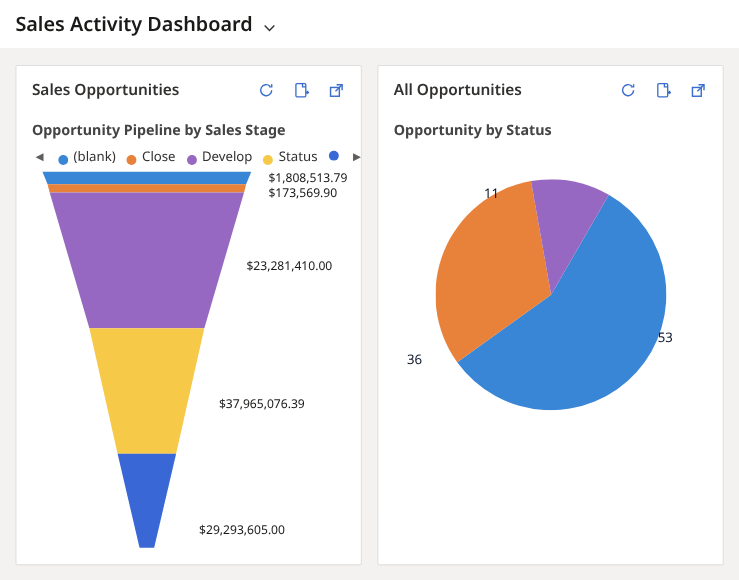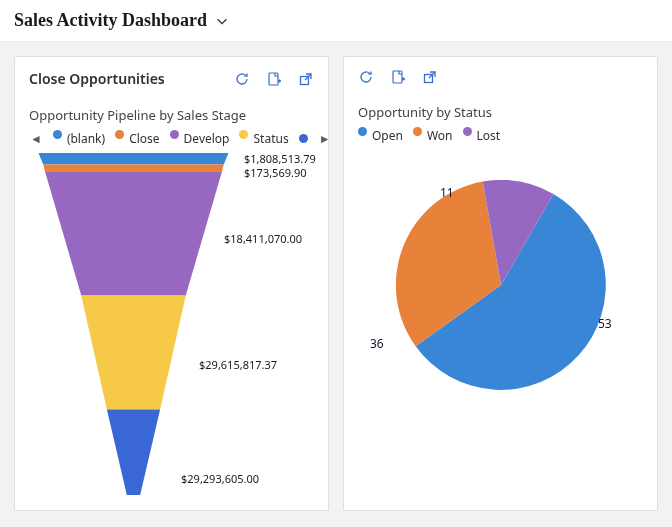--- a/index.html
+++ b/index.html
@@ -11,21 +11,20 @@
     overflow: hidden;
     color: #323130;
   }
   .page-header {
     display: flex;
     align-items: center;
     gap: 8px;
     padding: 10px 14px 10px 14px;
     background: #fff;
     border-bottom: 1px solid #eaeaea;
-    font-family: Liberation Serif, serif;
   }
   .page-title {
     font-size: 18px;
     font-weight: 600;
     color: #1b1a19;
   }
   .chevron-down {
     width: 14px; height: 14px; color:#323130;
   }
   .grid {
@@ -65,38 +64,39 @@
     display: inline-flex;
     align-items: center;
     justify-content: center;
     color: #3b6ecc;
     cursor: pointer;
   }
   .chart-title {
     font-size: 13px;
     color: #444;
     margin-bottom: 6px;
+    font-weight: bold;
   }
   .legend-row {
     display: flex;
     align-items: center;
     gap: 10px;
     font-size: 12px;
     color: #323130;
     margin-bottom: 6px;
   }
   .legend-row .nav-arrow {
     color:#605e5c;
     font-size:12px;
     padding:0 1px;
     cursor:pointer;
   }
   .legend-item {
     display: inline-flex;
-    align-items: flex-start;
+    align-items: flex-end;
     gap: 5px;
   }
   .swatch {
     width: 9px; height: 9px; border-radius: 50%;
     display: inline-block;
   }
   .chart-body { flex:1; position:relative; }
   .funnel-wrap { position:relative; height:100%; }
   .funnel-svg { position:absolute; left:0; top:0; width:100%; height:100%; }
   .funnel-label {
@@ -121,21 +121,21 @@
     <svg viewBox="0 0 16 16" width="14" height="14" fill="none" stroke="currentColor" stroke-width="1.5">
         <polyline points="3,6 8,11 13,6"></polyline>
       </svg>
   </span>
 </div>
 
 <div class="grid">
 
   <div class="card">
     <div class="card-header">
-      <span class="card-title">Close Opportunities</span>
+      <span class="card-title">Sales Opportunities</span>
       <div class="card-actions">
         <span class="icon-btn">
           <svg viewBox="0 0 16 16" width="16" height="16" fill="none" stroke="currentColor" stroke-width="1.3">
               <path d="M13 8a5 5 0 1 1-1.6-3.7"></path>
               <path d="M13 2.5V5h-2.5"></path>
             </svg>
         </span>
         <span class="icon-btn">
           <svg viewBox="0 0 16 16" width="16" height="16" fill="none" stroke="currentColor" stroke-width="1.2">
               <rect x="3" y="2" width="9" height="12" rx="1"></rect>
@@ -186,29 +186,30 @@
           <polygon points="15,12 205,12 203,20 17,20" fill="#e8813a"></polygon>
 
           <polygon points="17,20 203,20 165,150 55,150" fill="#9668c2"></polygon>
 
           <polygon points="55,150 165,150 138,270 82,270" fill="#f7c948"></polygon>
 
           <polygon points="82,270 138,270 117,360 103,360" fill="#3a67d6"></polygon>
         </svg>
         <span class="funnel-label" style="left:215px; top:-2px;">$1,808,513.79</span>
         <span class="funnel-label" style="left:215px; top:12px;">$173,569.90</span>
-        <span class="funnel-label" style="left:195px; top:78px;">$18,411,070.00</span>
-        <span class="funnel-label" style="left:170px; top:204px;">$29,615,817.37</span>
+        <span class="funnel-label" style="left:195px; top:78px;">$23,281,410.00</span>
+        <span class="funnel-label" style="left:170px; top:204px;">$37,965,076.39</span>
         <span class="funnel-label" style="left:152px; top:318px;">$29,293,605.00</span>
       </div>
     </div>
   </div>
 
   <div class="card">
     <div class="card-header">
+      <span class="card-title">All Opportunities</span>
       <div class="card-actions">
         <span class="icon-btn">
           <svg viewBox="0 0 16 16" width="16" height="16" fill="none" stroke="currentColor" stroke-width="1.3">
               <path d="M13 8a5 5 0 1 1-1.6-3.7"></path>
               <path d="M13 2.5V5h-2.5"></path>
             </svg>
         </span>
         <span class="icon-btn">
           <svg viewBox="0 0 16 16" width="16" height="16" fill="none" stroke="currentColor" stroke-width="1.2">
               <rect x="3" y="2" width="9" height="12" rx="1"></rect>
@@ -220,34 +221,20 @@
         <span class="icon-btn">
           <svg viewBox="0 0 16 16" width="16" height="16" fill="none" stroke="currentColor" stroke-width="1.3">
               <rect x="2.5" y="5.5" width="8" height="8"></rect>
               <path d="M8 3h5v5"></path>
               <path d="M13 3 L7 9"></path>
             </svg>
         </span>
       </div>
     </div>
     <div class="chart-title">Opportunity by Status</div>
-    <div class="legend-row">
-      <span class="legend-item">
-          <span class="swatch" style="background:#3a86d6"></span>
-          <span>Open</span>
-        </span>
-      <span class="legend-item">
-          <span class="swatch" style="background:#e8813a"></span>
-          <span>Won</span>
-        </span>
-      <span class="legend-item">
-          <span class="swatch" style="background:#9668c2"></span>
-          <span>Lost</span>
-        </span>
-    </div>
     <div class="chart-body">
       <div class="pie-wrap">
         <svg width="210" height="210" viewBox="0 0 200 200">
 
           <path d="M100,100 L150,13.4 A100,100 0 1,1 18.7,158.4 Z" fill="#3a86d6"></path>
 
           <path d="M100,100 L18.7,158.4 A100,100 0 0,1 82.6,1.5 Z" fill="#e8813a"></path>
 
           <path d="M100,100 L82.6,1.5 A100,100 0 0,1 150,13.4 Z" fill="#9668c2"></path>
         </svg>

